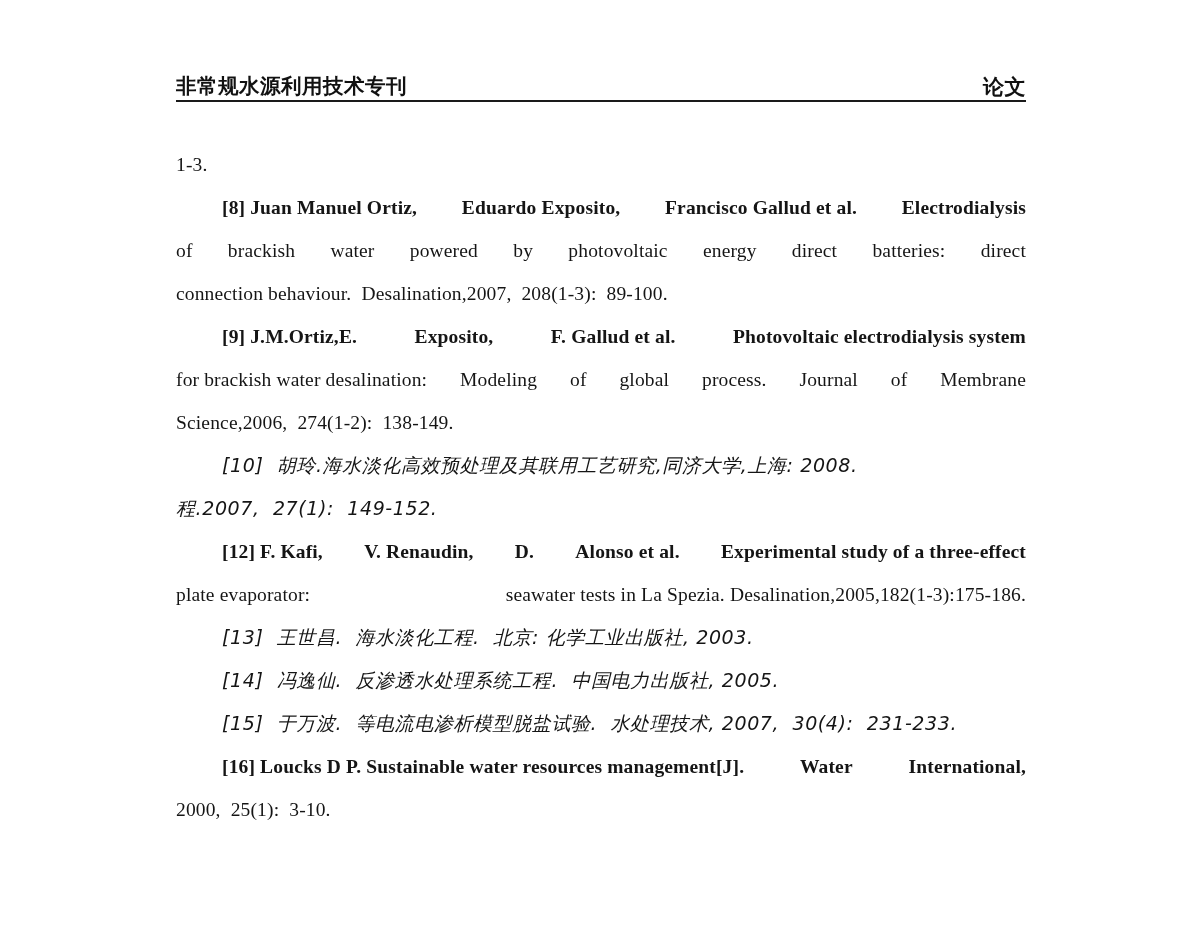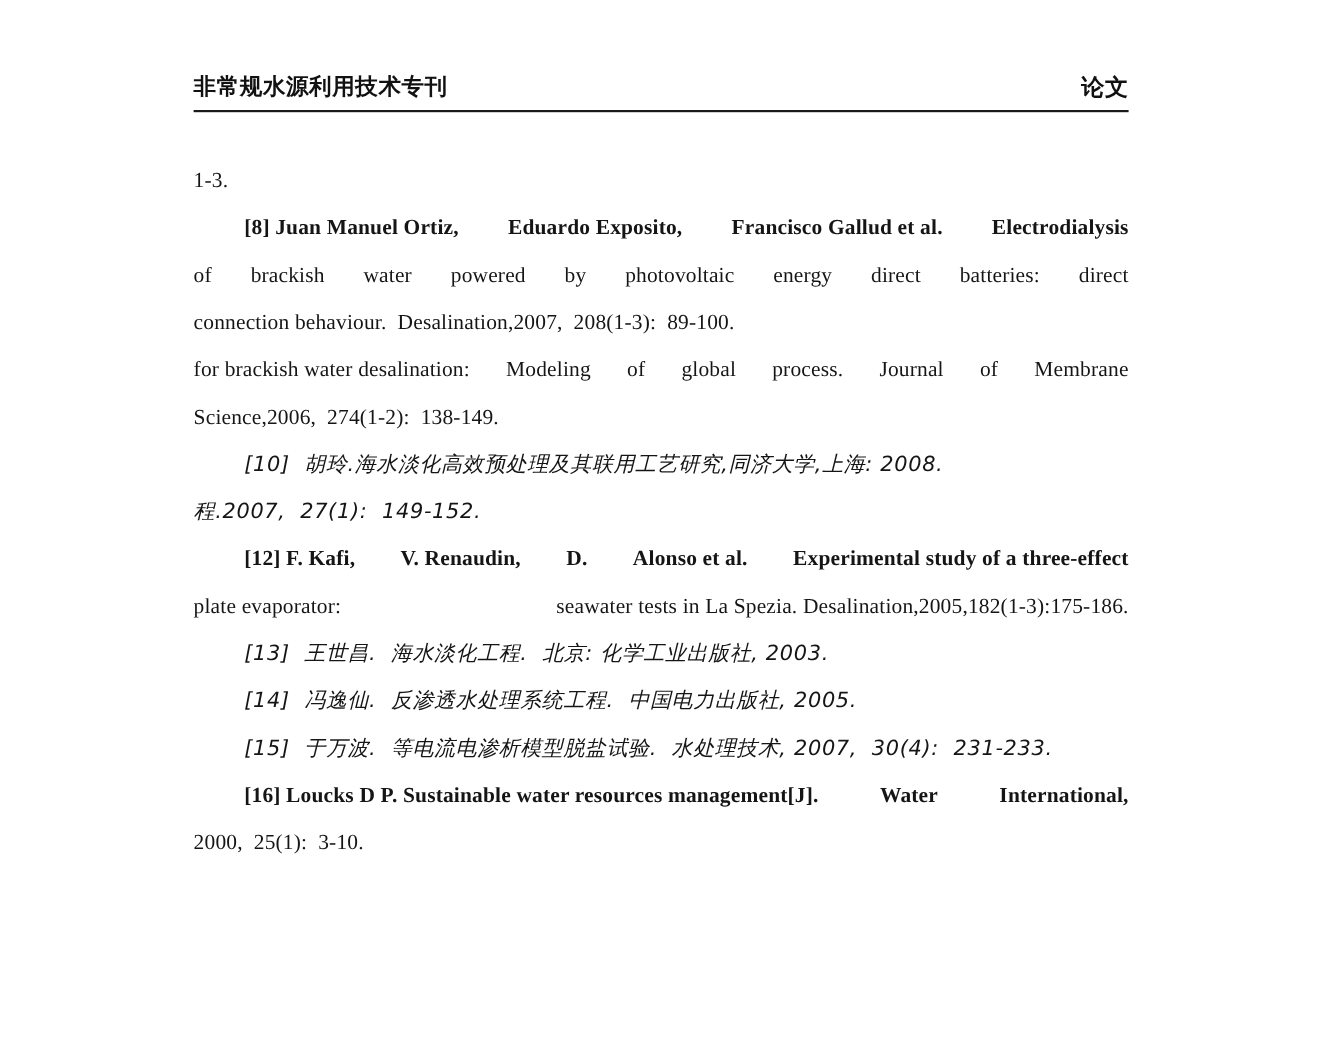--- a/index.html
+++ b/index.html
@@ -27,21 +27,21 @@
   .page-header {
     position: absolute;
     left: 176px;
     top: 66px;
     width: 850px;
     height: 36px;
     display: flex;
     align-items: flex-end;
     justify-content: space-between;
     border-bottom: 2.2px solid #1a1a1a;
-    padding-bottom: 10px;
+    padding-bottom: 2px;
     box-sizing: border-box;
   }
   .header-title {
     font-family: "DejaVu Sans", "Liberation Sans", sans-serif;
     font-weight: 700;
     font-size: 20.5px;
     letter-spacing: 0.5px;
     line-height: 1.05;
     color: #111111;
     white-space: nowrap;
@@ -129,20 +129,26 @@
         <span class="seg latin">water</span>
         <span class="seg latin">powered</span>
         <span class="seg latin">by</span>
         <span class="seg latin">photovoltaic</span>
         <span class="seg latin">energy</span>
         <span class="seg latin">direct</span>
         <span class="seg latin">batteries:</span>
         <span class="seg latin">direct</span>
       </div>
       <div class="text-line"><span class="latin">connection behaviour.  Desalination,2007,  208(1-3):  89-100.</span></div>
+      <div class="text-line justify indent">
+        <span class="seg latin">[9] J.M.Ortiz,E.</span>
+        <span class="seg latin">Exposito,</span>
+        <span class="seg latin">F. Gallud et al.</span>
+        <span class="seg latin">Photovoltaic electrodialysis system</span>
+      </div>
       <div class="text-line justify">
         <span class="seg latin">for brackish water desalination:</span>
         <span class="seg latin">Modeling</span>
         <span class="seg latin">of</span>
         <span class="seg latin">global</span>
         <span class="seg latin">process.</span>
         <span class="seg latin">Journal</span>
         <span class="seg latin">of</span>
         <span class="seg latin">Membrane</span>
       </div>

